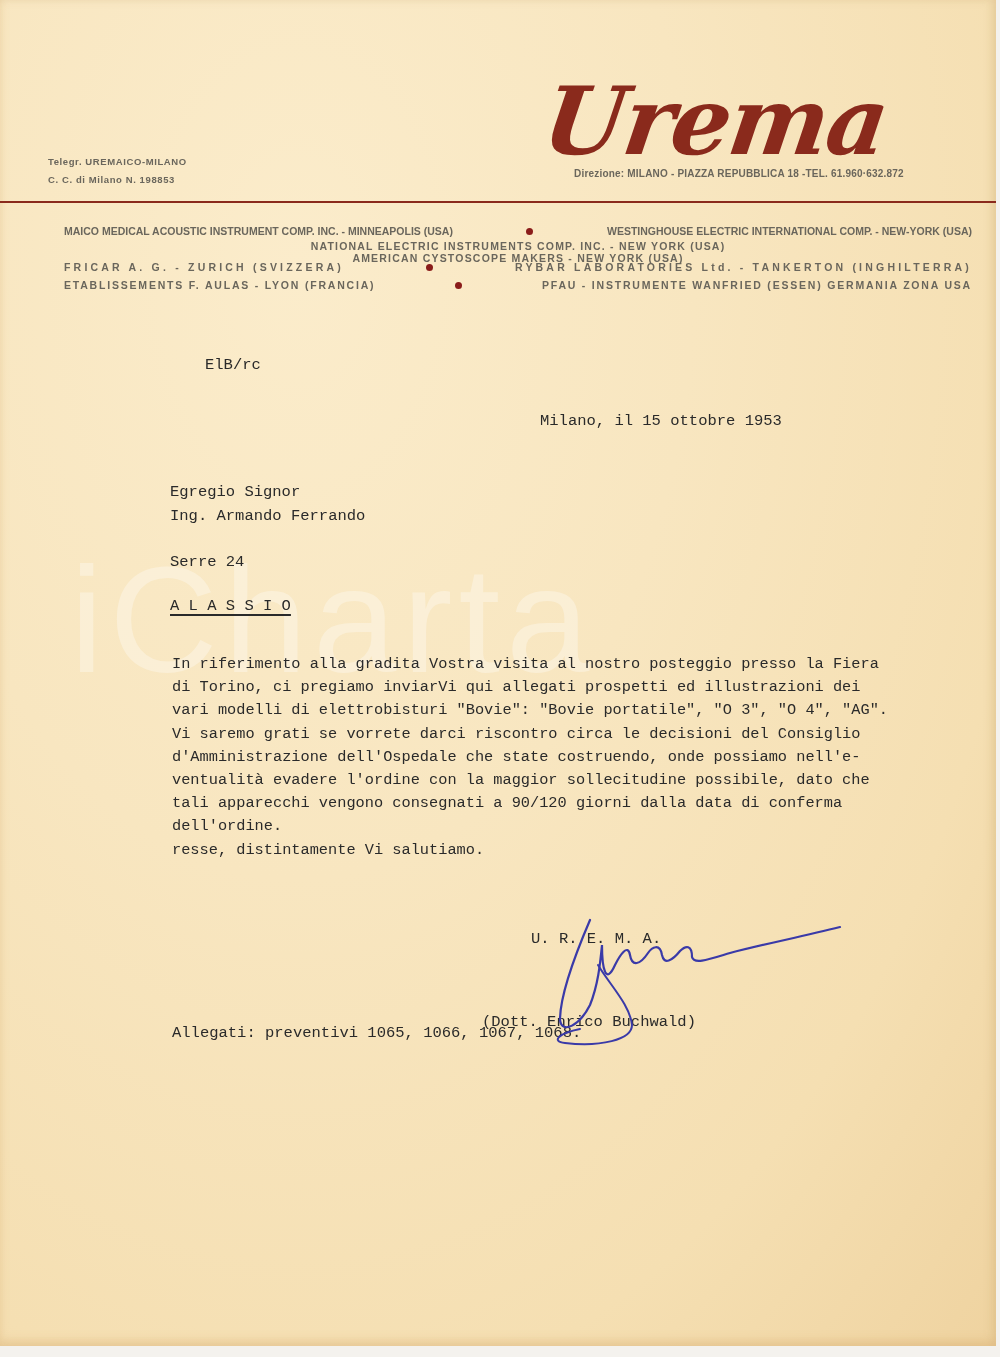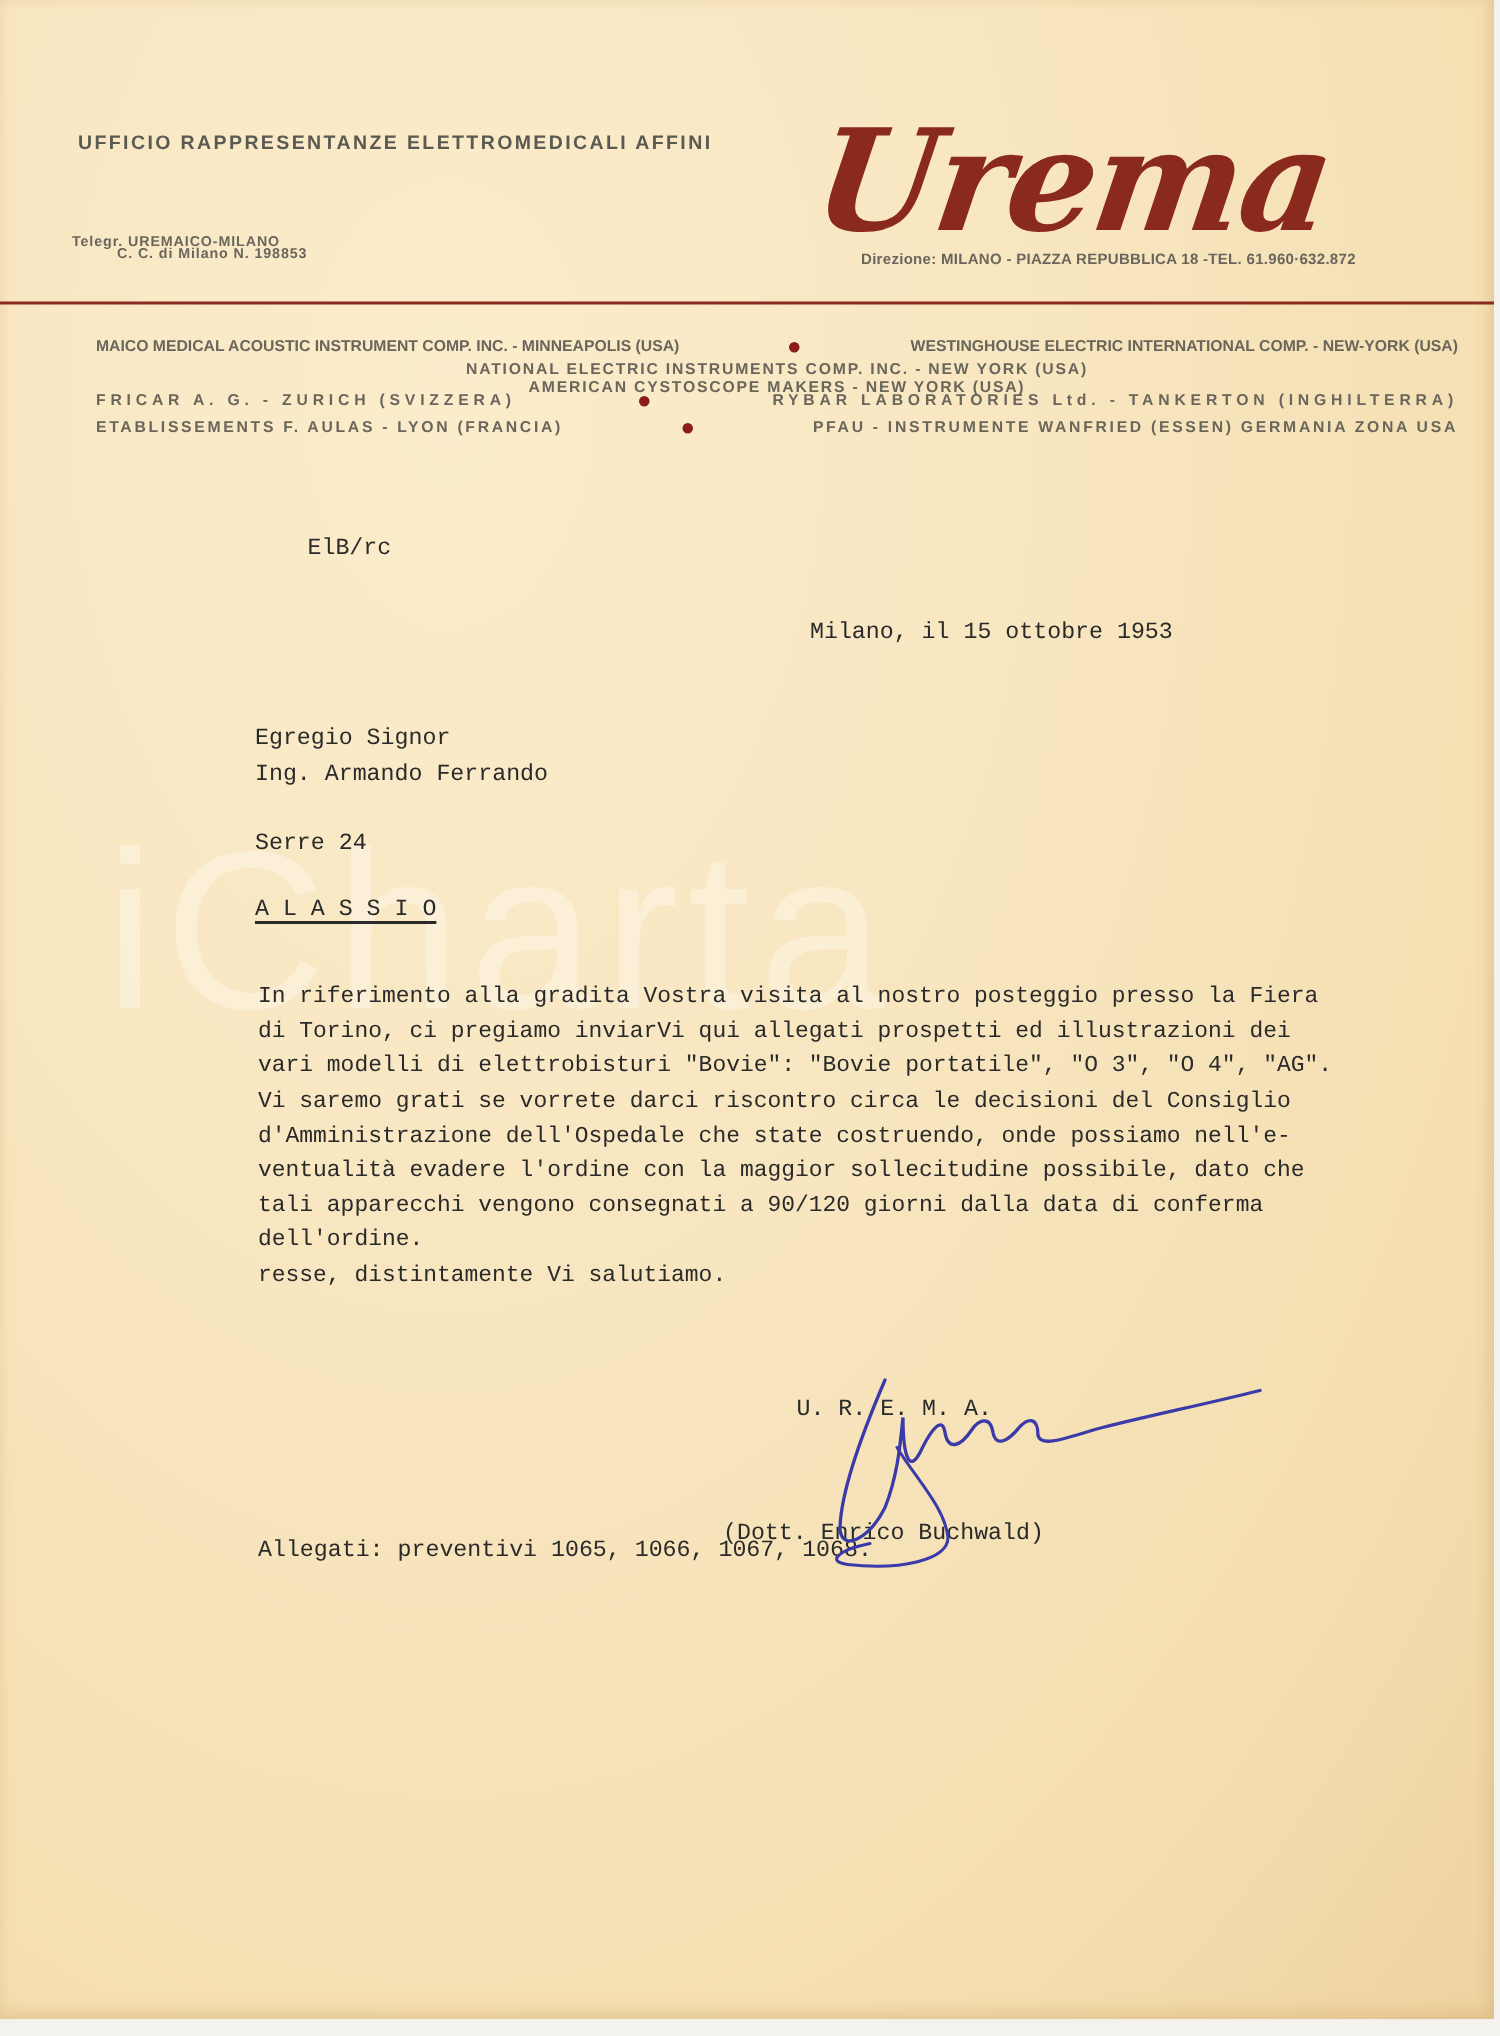--- a/index.html
+++ b/index.html
@@ -39,23 +39,22 @@
     .body-text div { white-space:pre; }
     .underline { text-decoration:underline; text-decoration-thickness:2px; text-underline-offset:4px; }
     svg.sig { position:absolute; left:520px; top:915px; }
   </style>
 </head>
 <body>
 
 <div class="page">
   <div class="watermark">iCharta</div>
 
-  <div class="hdr-title">UFFICIO RAPPRESENTANZE ELETTROMEDICALI AFFINI</div>
   <div class="hdr-small" style="top:156px;">Telegr. UREMAICO-MILANO</div>
-  <div class="hdr-small" style="top:164px;margin-left:30px;">C. C. di Milano N. 198853</div>
+  <div class="hdr-small" style="top:174px;">C. C. di Milano N. 198853</div>
 
   <div class="logo">Urema</div>
   <div class="logo-sub">Direzione: MILANO - PIAZZA REPUBBLICA 18 -TEL. 61.960·632.872</div>
 
   <div class="rule"></div>
 
   <div class="companies">
     <div class="co-line">
       <span>MAICO MEDICAL ACOUSTIC INSTRUMENT COMP. INC. - MINNEAPOLIS (USA)</span>
       <span class="dot"></span>

